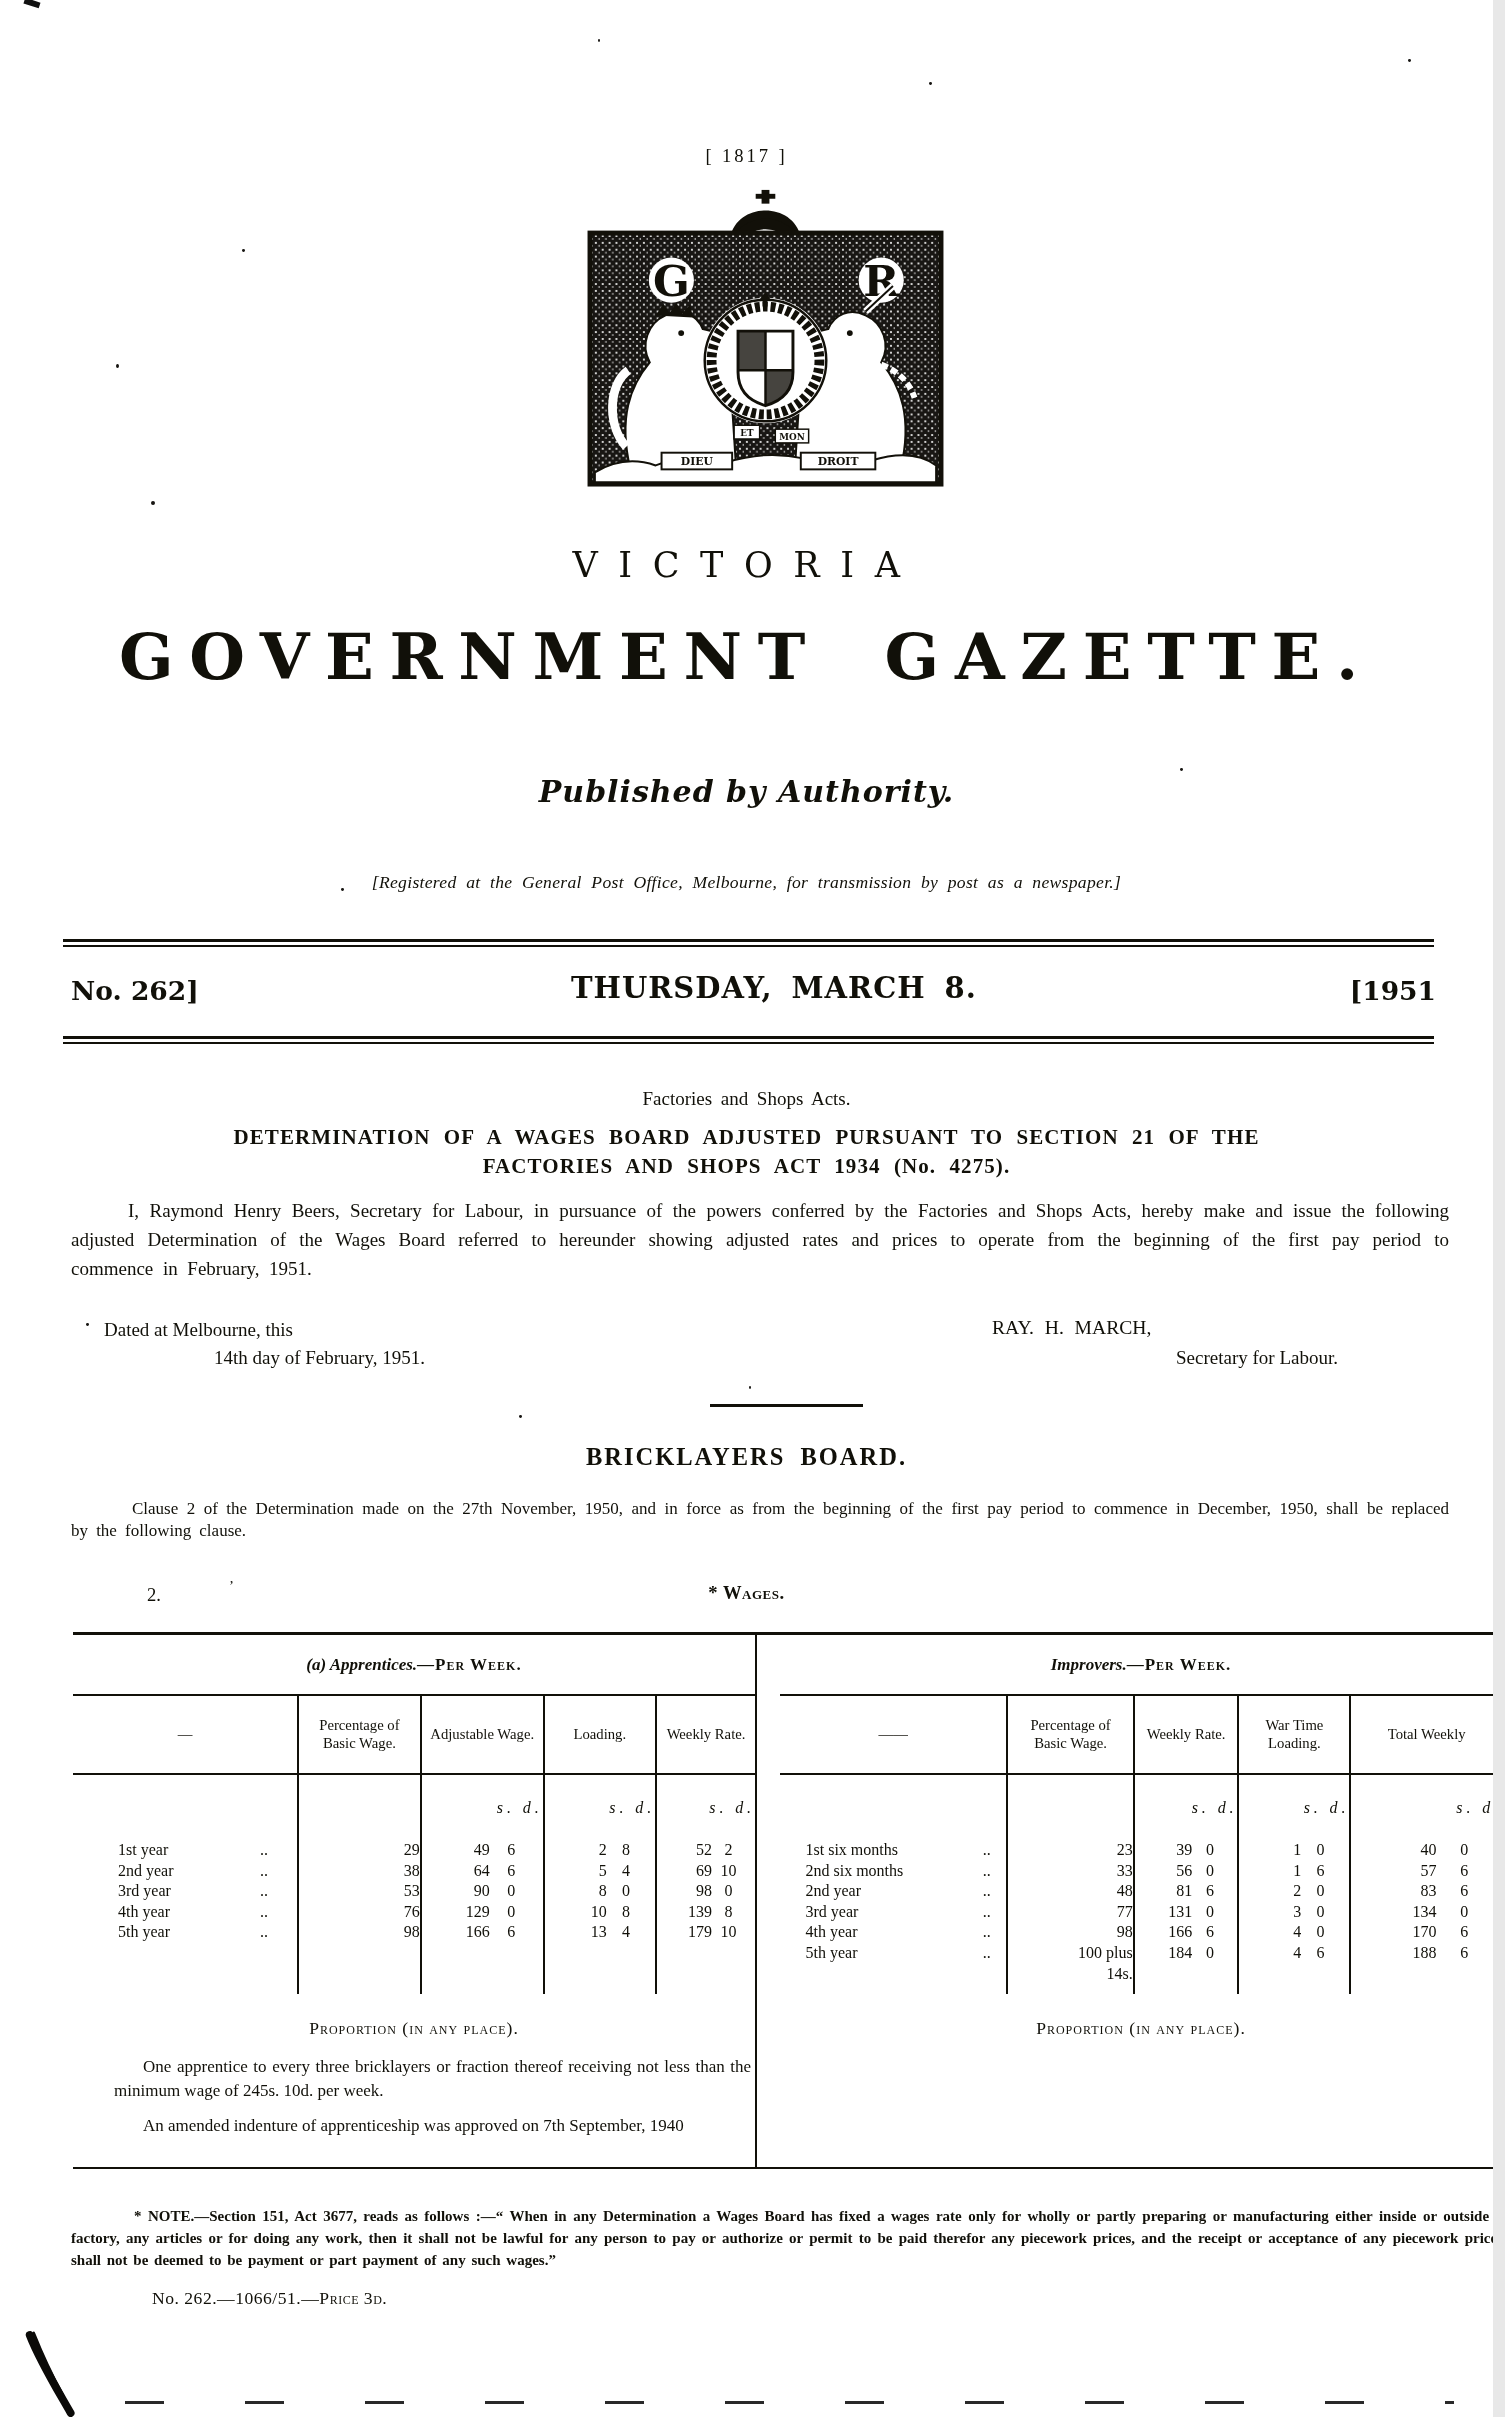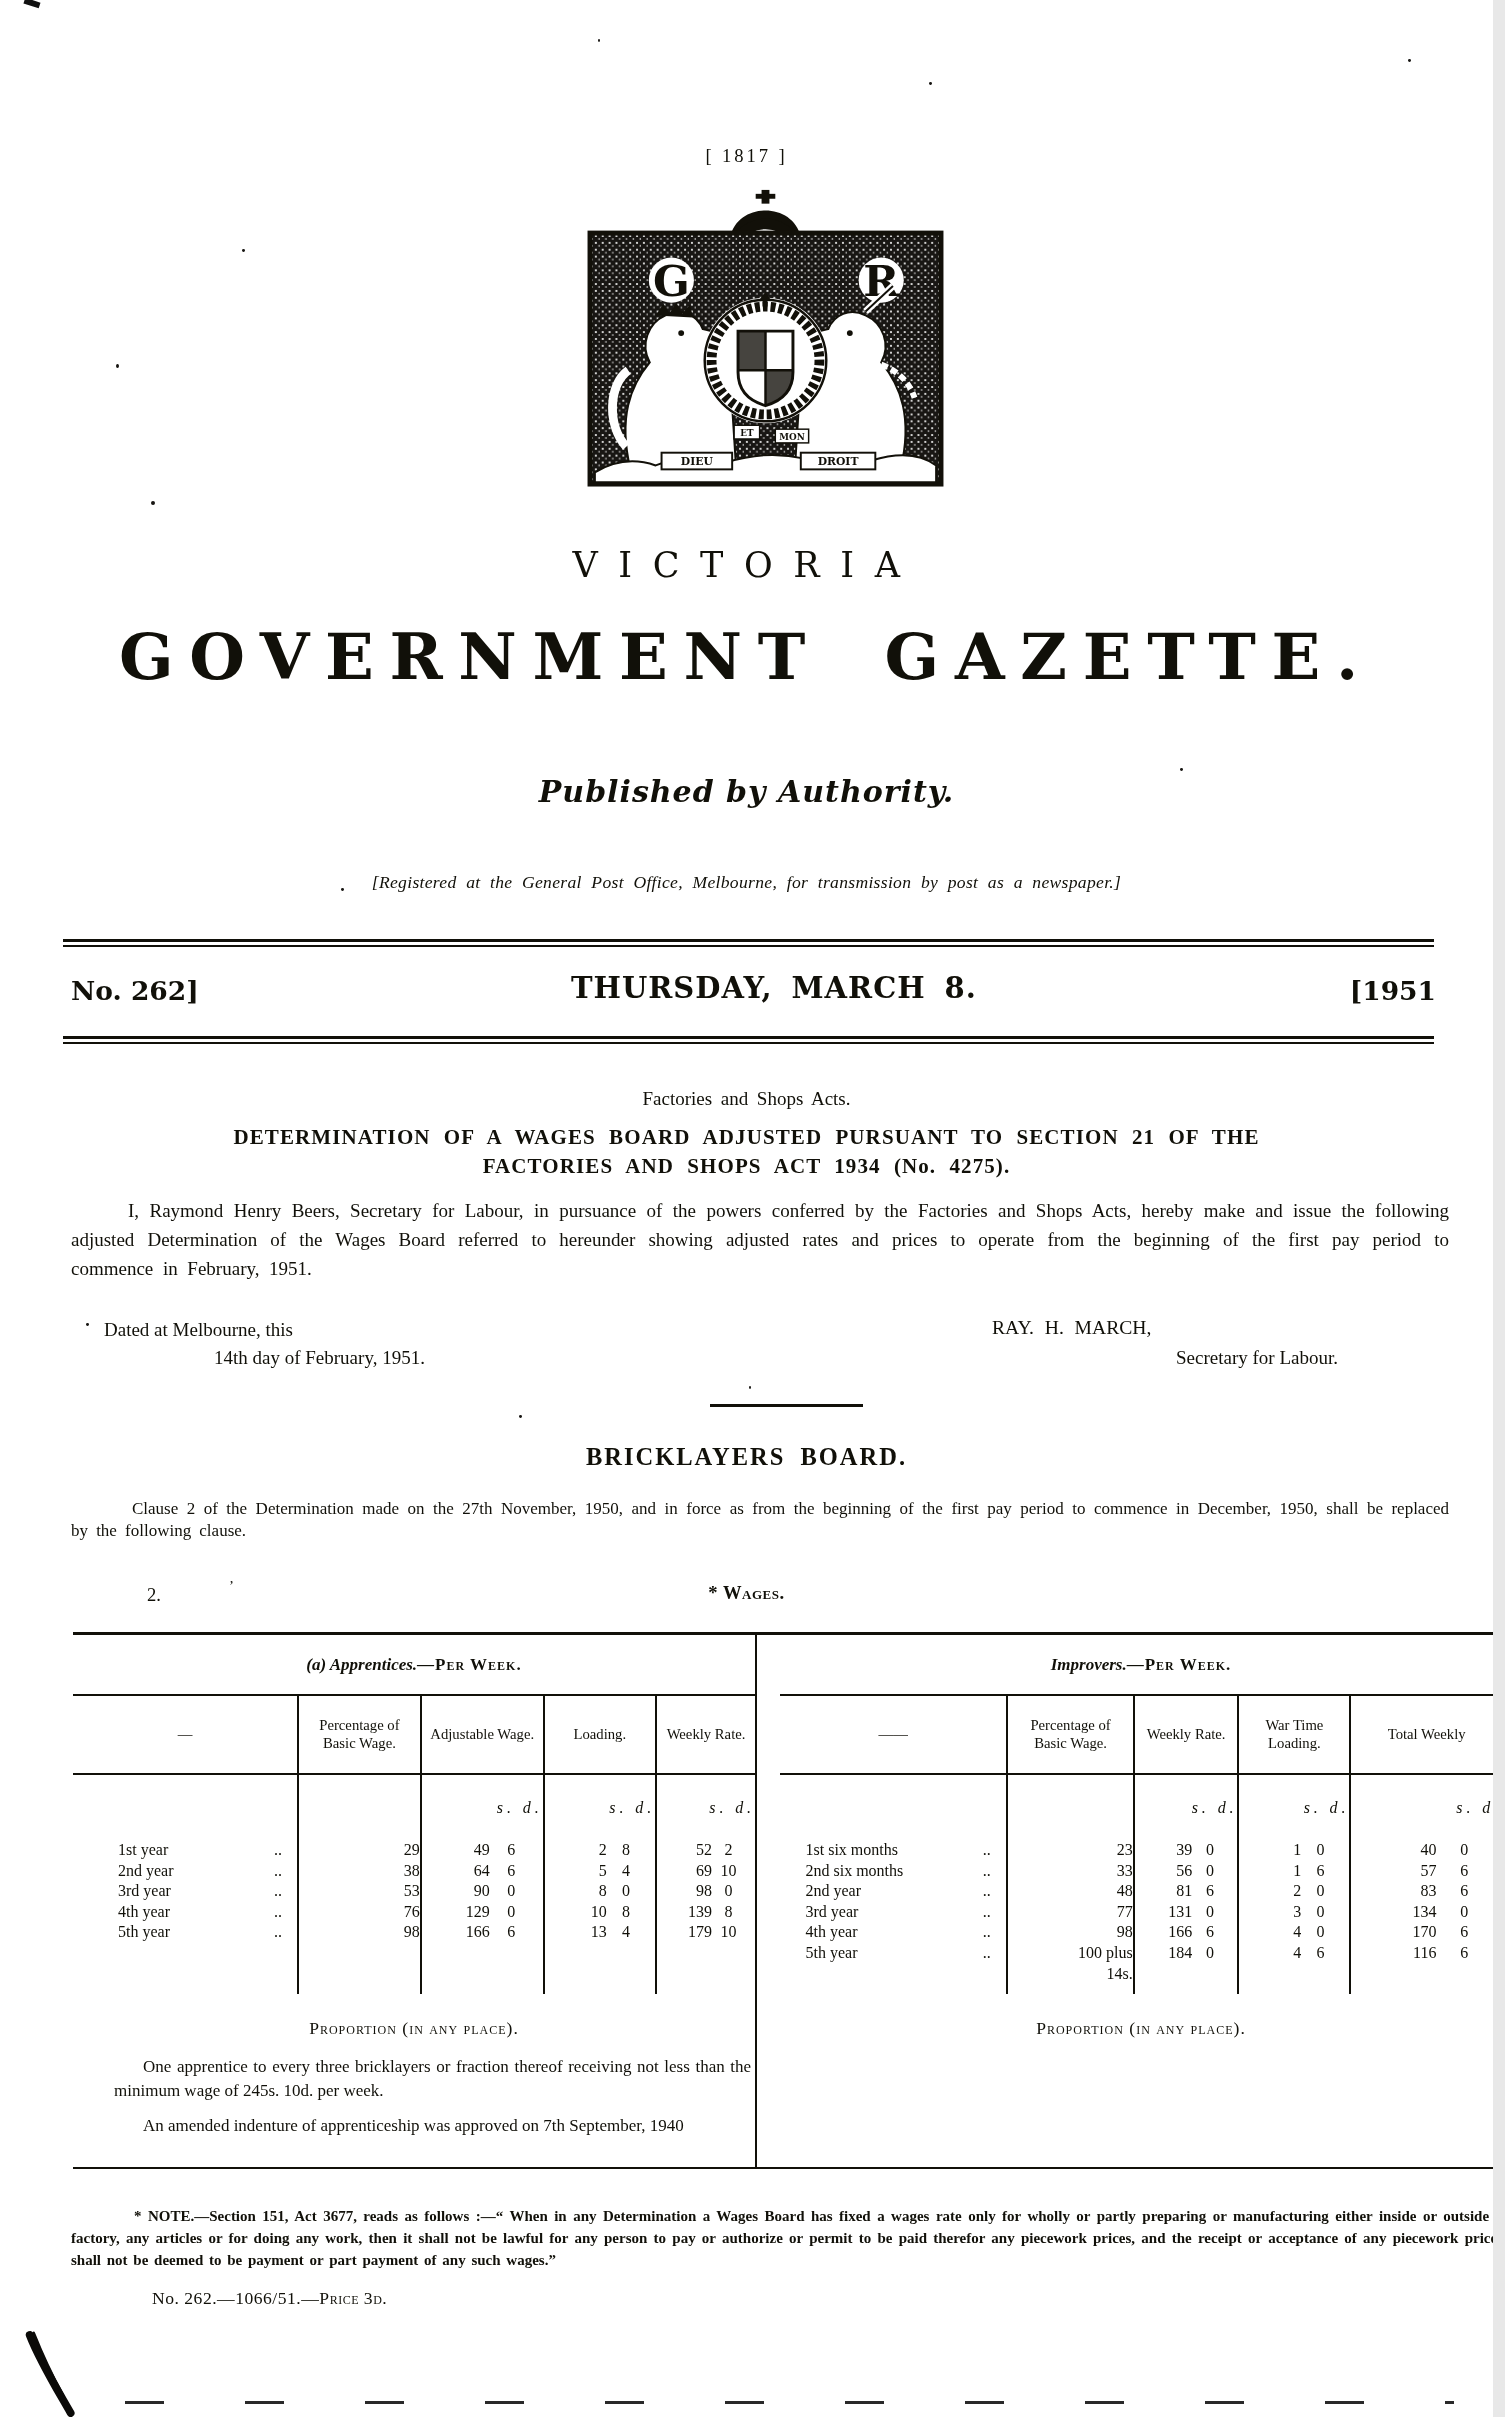--- a/index.html
+++ b/index.html
@@ -50,21 +50,21 @@
   .cap .caps{font-variant:small-caps;font-weight:bold;letter-spacing:1px;}
   table.wt{border-collapse:collapse;width:100%;table-layout:fixed;}
   table.wt th{height:78px;box-sizing:border-box;border-bottom:2.9px solid #111009;font-weight:normal;
               font-size:14.7px;line-height:17.6px;text-align:center;padding:0 4.9px;vertical-align:middle;}
   table.wt .cb{border-left:2px solid #111009;}
   table.wt td{padding:0;font-size:16px;}
   tr.units td{height:65px;font-style:italic;text-align:right;vertical-align:middle;font-size:16px;letter-spacing:3.9px;}
   tr.drow td{height:20.6px;line-height:20.6px;vertical-align:top;}
   td.pct{text-align:right;white-space:pre-line;}
   .sw{display:flex;justify-content:space-between;}
-  .stub-l .sw{padding:0 15px 0 45px;}
+  .stub-l .sw{padding:0 29px 0 45px;}
   .stub-r .sw{padding:0 15.7px 0 25.5px;}
   .mw{display:flex;padding:0 9.8px;}
   .ms{flex:1.15;text-align:right;}
   .md{flex:.85;text-align:center;}
   tr.sp-l td{height:51px;}
   tr.sp-r td{height:9.8px;}
   .prop-h{margin-top:24.5px;text-align:center;font-variant:small-caps;font-size:17.6px;letter-spacing:1px;}
   .prop-p{margin:15.7px 0 0 0;font-size:17px;line-height:23.5px;text-align:justify;text-indent:29px;}
   .half.l .prop-p{padding:0 3.9px 0 41px;}
   .half.r .prop-p{padding:0 86px 0 55px;}
@@ -549,21 +549,21 @@
                 </div>
               </td>
               <td class="cb">
                 <div class="mw">
                   <span class="ms">4</span>
                   <span class="md">6</span>
                 </div>
               </td>
               <td class="cb">
                 <div class="mw">
-                  <span class="ms">116</span>
+                  <span class="ms">188</span>
                   <span class="md">6</span>
                 </div>
               </td>
             </tr>
             <tr class="sp-r">
               <td></td>
               <td class="cb"></td>
               <td class="cb"></td>
               <td class="cb"></td>
               <td class="cb"></td>

